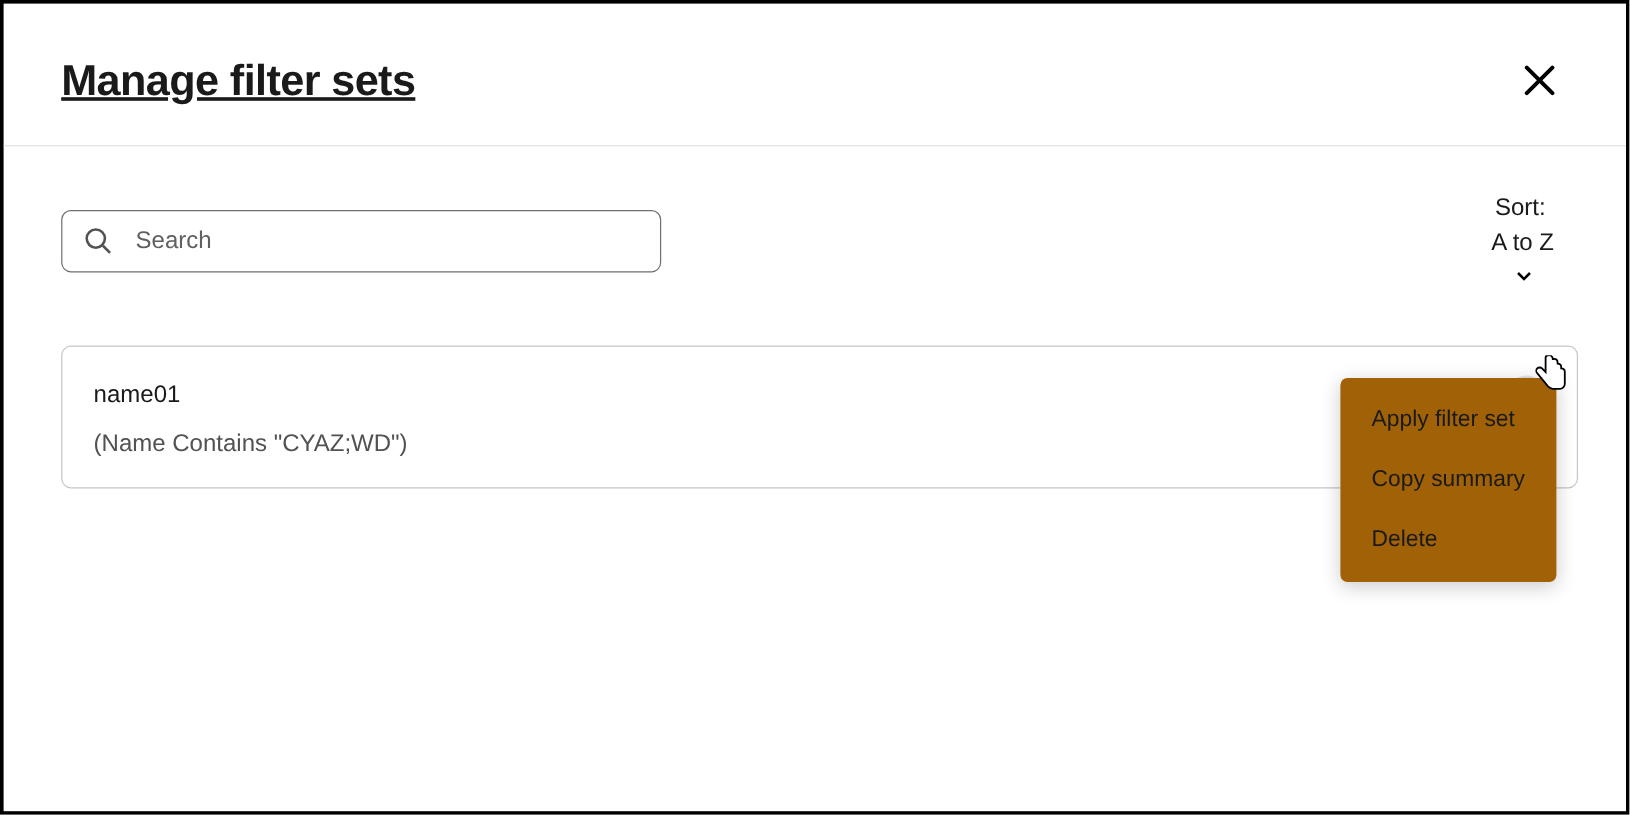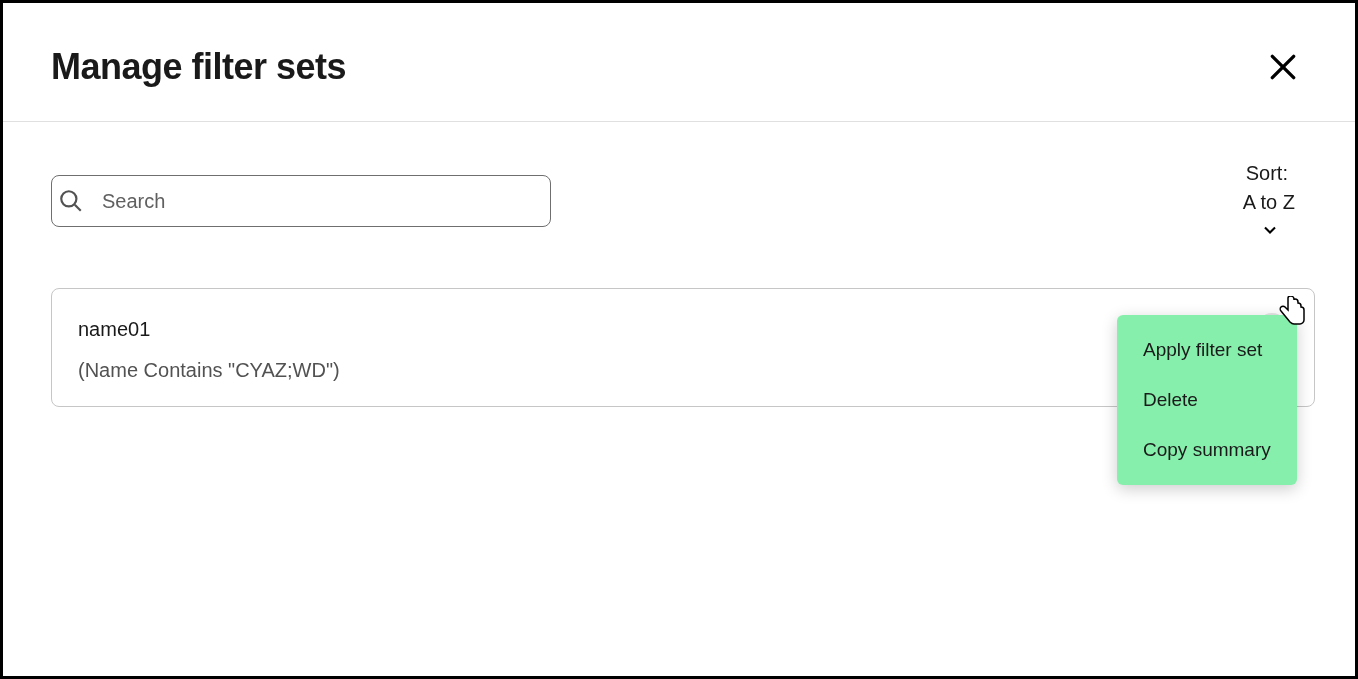--- a/index.html
+++ b/index.html
@@ -19,20 +19,21 @@
     padding: 40px 48px 30px 48px;
     display: flex;
     justify-content: space-between;
     align-items: center;
     border-bottom: 1px solid #e0e0e0;
   }
   .title {
     font-size: 36px;
     font-weight: 700;
     letter-spacing: -0.5px;
+    text-decoration: underline;
   }
   .close-btn {
     cursor: pointer;
     display: flex;
     align-items: center;
     justify-content: center;
     width: 48px;
     height: 48px;
     background: transparent;
     border: none;
@@ -47,21 +48,21 @@
     align-items: center;
     margin-bottom: 48px;
   }
   .search-wrap {
     display: flex;
     align-items: center;
     width: 500px;
     height: 52px;
     border: 1px solid #6f6f6f;
     border-radius: 8px;
-    padding: 0 6px;
+    padding: 0 17px;
   }
   .search-wrap svg {
     width: 26px;
     height: 26px;
     flex-shrink: 0;
     margin-right: 18px;
   }
   .search-input {
     border: none;
     outline: none;
@@ -121,21 +122,21 @@
   .card-desc {
     font-size: 20px;
     color: #525252;
   }
   .card-desc .bold { font-weight: 700; color: #1a1a1a; }
   .menu {
     position: absolute;
     top: 312px;
     left: 1114px;
     width: 180px;
-    background: #86efac;
+    background: #a16207;
     border-radius: 6px;
     box-shadow: 0 4px 16px rgba(0,0,0,0.2);
     padding: 10px 0;
     z-index: 10;
   }
   .menu-item {
     padding: 14px 26px;
     font-size: 19px;
     color: #1a1a1a;
     cursor: pointer;
@@ -200,20 +201,20 @@
       </div>
       <div class="card-desc">
         <span>(Name Contains "CYAZ;WD")</span><span class="bold"></span><span></span>
       </div>
     </div>
 
   </div>
 
   <div class="menu">
     <div class="menu-item">Apply filter set</div>
+    <div class="menu-item">Copy summary</div>
     <div class="menu-item">Delete</div>
-    <div class="menu-item">Copy summary</div>
   </div>
 
   <svg class="cursor" width="28" height="32" viewBox="0 0 28 32">
     <path d="M10 2 C10 2 10 14 10 14 L7 11 C6 10 4 10 3 11 C2 12 2 14 3 15 L12 26 C13 27 14 28 16 28 L22 28 C24 28 26 26 26 24 L26 14 C26 12 25 11 23 11 C23 11 23 10 23 10 C23 8 22 7 20 7 C20 7 20 6 20 6 C20 4 19 3 17 3 C17 3 16 3 16 4 L16 3 C16 1 14 0 13 0 C11 0 10 1 10 2 Z" fill="#fff" stroke="#000" stroke-width="1.5"></path>
   </svg>
 </div>
 
 </body></html>

